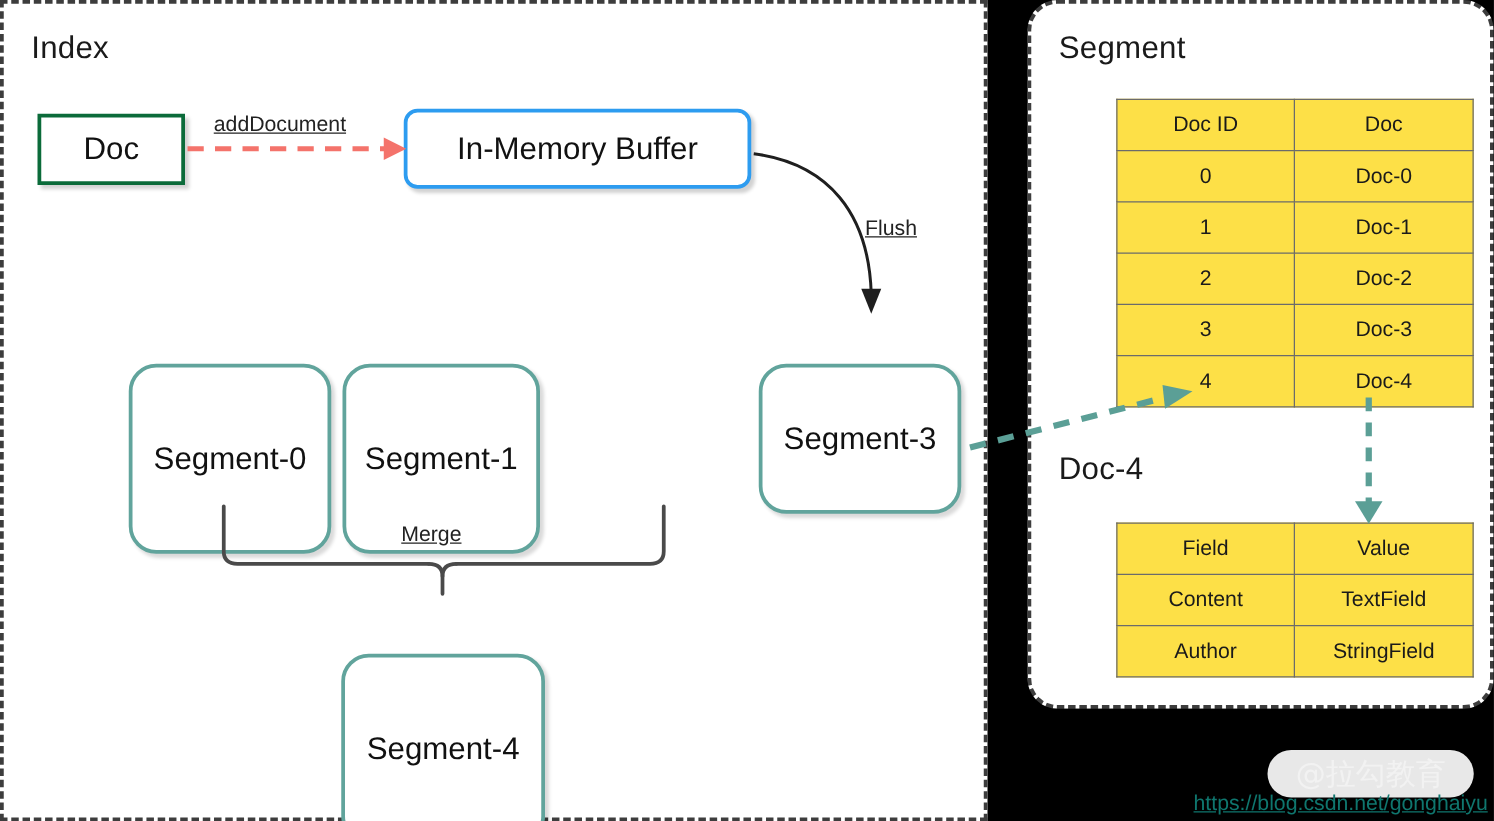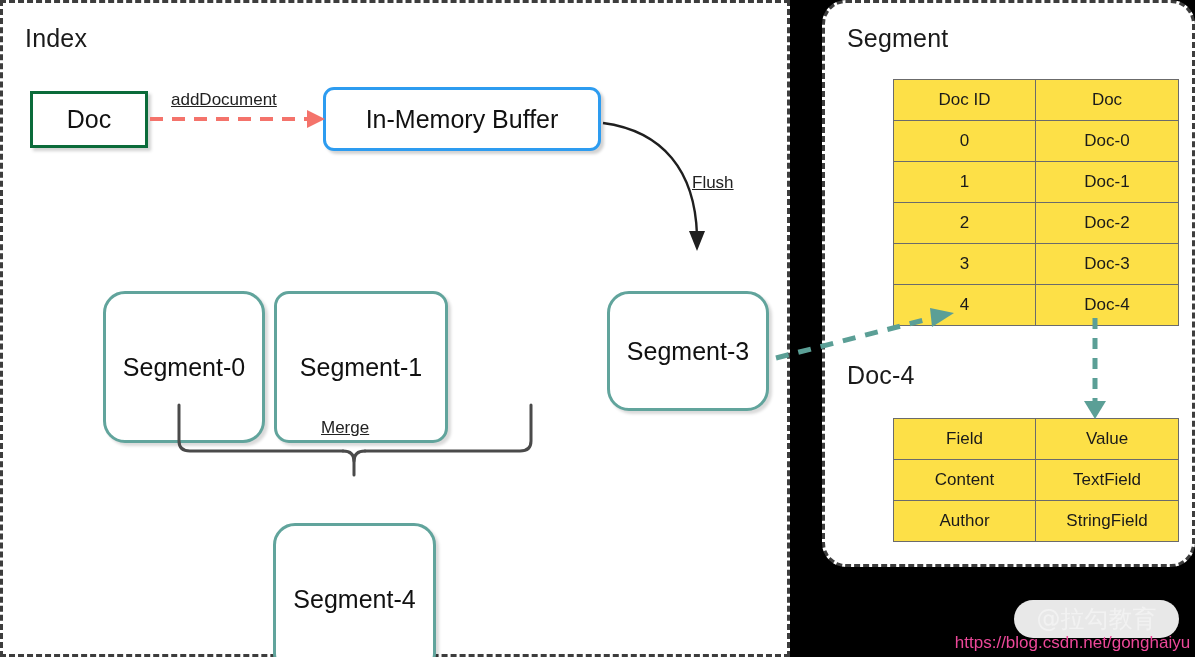--- a/index.html
+++ b/index.html
@@ -32,21 +32,21 @@
     font-size:25px;color:#111;white-space:nowrap;
   }
   #doc-box{left:27px;top:88px;width:118px;height:57px;border:3px solid #0b6b3a;}
   #buffer-box{left:320px;top:84px;width:278px;height:64px;border:3px solid #2d9cf0;border-radius:11px;}
   .seg-box{
     border:3px solid #61a49c;border-radius:22px;
     box-shadow:3px 3px 3px rgba(0,0,0,.15);
     margin-top:44px;
   }
   #seg0{left:100px;top:244px;width:162px;height:152px;}
-  #seg1{left:271px;top:244px;width:174px;height:152px;border-radius:15px;}
+  #seg1{left:271px;top:244px;width:158px;height:152px;}
   #seg2{left:441px;top:244px;width:162px;height:152px;}
   #seg3{left:604px;top:244px;width:162px;height:120px;}
   #seg4{left:270px;top:476px;width:163px;height:152px;}
 
   
   .ovl{position:absolute;left:0;top:0;pointer-events:none;}
 
   .edge-label{
     position:absolute;font-size:17px;color:#222;white-space:nowrap;
     background:transparent;
@@ -76,21 +76,21 @@
     position:absolute;left:1014px;top:600px;width:165px;height:38px;
     background:#e8e8e8;border-radius:19px;
   }
   #wm-cn{
     position:absolute;left:1014px;top:603px;width:165px;
     text-align:center;font-size:24px;color:#f2f2f2;
     font-family:"DejaVu Sans",sans-serif;white-space:nowrap;
   }
   #wm-url{
     position:absolute;left:950px;top:633px;width:245px;
-    text-align:center;font-size:17px;color:#ec4899;white-space:nowrap;
+    text-align:center;font-size:17px;color:#0f766e;white-space:nowrap;text-decoration:underline;
   }
 </style>
 </head>
 <body>
 
 <div class="panel" id="index-panel">
 
   <div class="panel-title" id="index-title">Index</div>
 
   <div class="box" id="doc-box">Doc</div>

